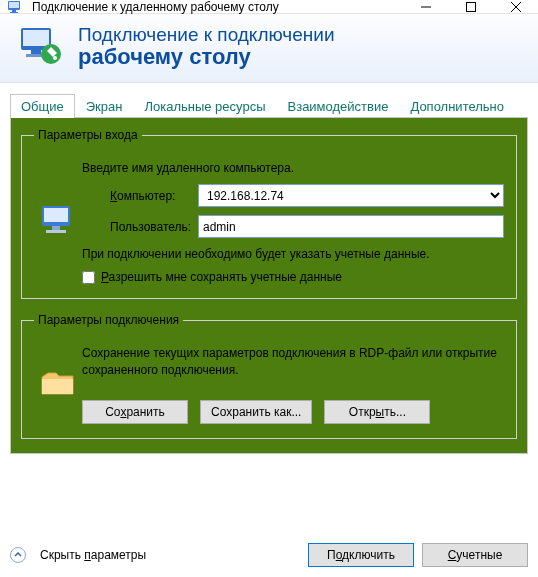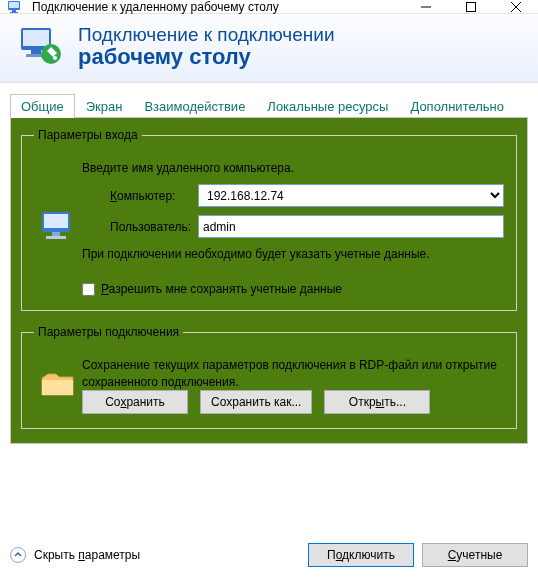--- a/index.html
+++ b/index.html
@@ -119,25 +119,25 @@
     font-family: inherit;
     font-size: 12px;
     padding: 2px 4px;
     background: #fff;
   }
   select.combo { appearance: auto; }
   input.textfield { }
 
   .note { font-size: 12px; margin-top: 8px; line-height: 1.35; }
 
-  .checkbox-row { display:flex; align-items:center; gap:6px; margin-top: 20px; }
+  .checkbox-row { display:flex; align-items:center; gap:6px; margin-top: 8px; }
   .checkbox-row input { width:13px; height:13px; margin:0; }
   .checkbox-row label span.u { text-decoration: underline; }
 
-  .button-row { display:flex; gap:12px; margin-top: 0; }
+  .button-row { display:flex; gap:12px; margin-top: 22px; }
   .winbtn {
     min-width: 106px;
     height: 24px;
     border: 1px solid #adadad;
     background: #e1e1e1;
     font-family: inherit;
     font-size: 12px;
     padding: 0 10px;
     cursor: default;
   }
@@ -151,21 +151,21 @@
     height: 44px;
     display: flex;
     align-items: center;
     padding: 0 10px;
     background: #fff;
   }
   .footer .left {
     flex: 1;
     display: flex;
     align-items: center;
-    gap: 8px;
+    gap: 14px;
   }
   .footer .collapse-icon {
     width: 16px; height:16px;
     border: 1px solid #8aa7d6;
     border-radius: 50%;
     display:flex; align-items:center; justify-content:center;
     color:#2a66b5;
     font-size:10px;
   }
   .footer .right { display:flex; gap:8px;border-radius:11px; }
@@ -225,22 +225,22 @@
   </div>
   <div class="htext">
     <div class="line1">Подключение к подключении</div>
     <div class="line2">рабочему столу</div>
   </div>
 </div>
 
 <div class="tabs">
   <div class="tab active">Общие</div>
   <div class="tab">Экран</div>
+  <div class="tab">Локальные ресурсы</div>
   <div class="tab">Взаимодействие</div>
-  <div class="tab">Локальные ресурсы</div>
   <div class="tab">Дополнительно</div>
 </div>
 
 <div class="panel">
 
   <fieldset>
     <legend>Параметры входа</legend>
 
     <div class="row">
       <div class="icon-col">

